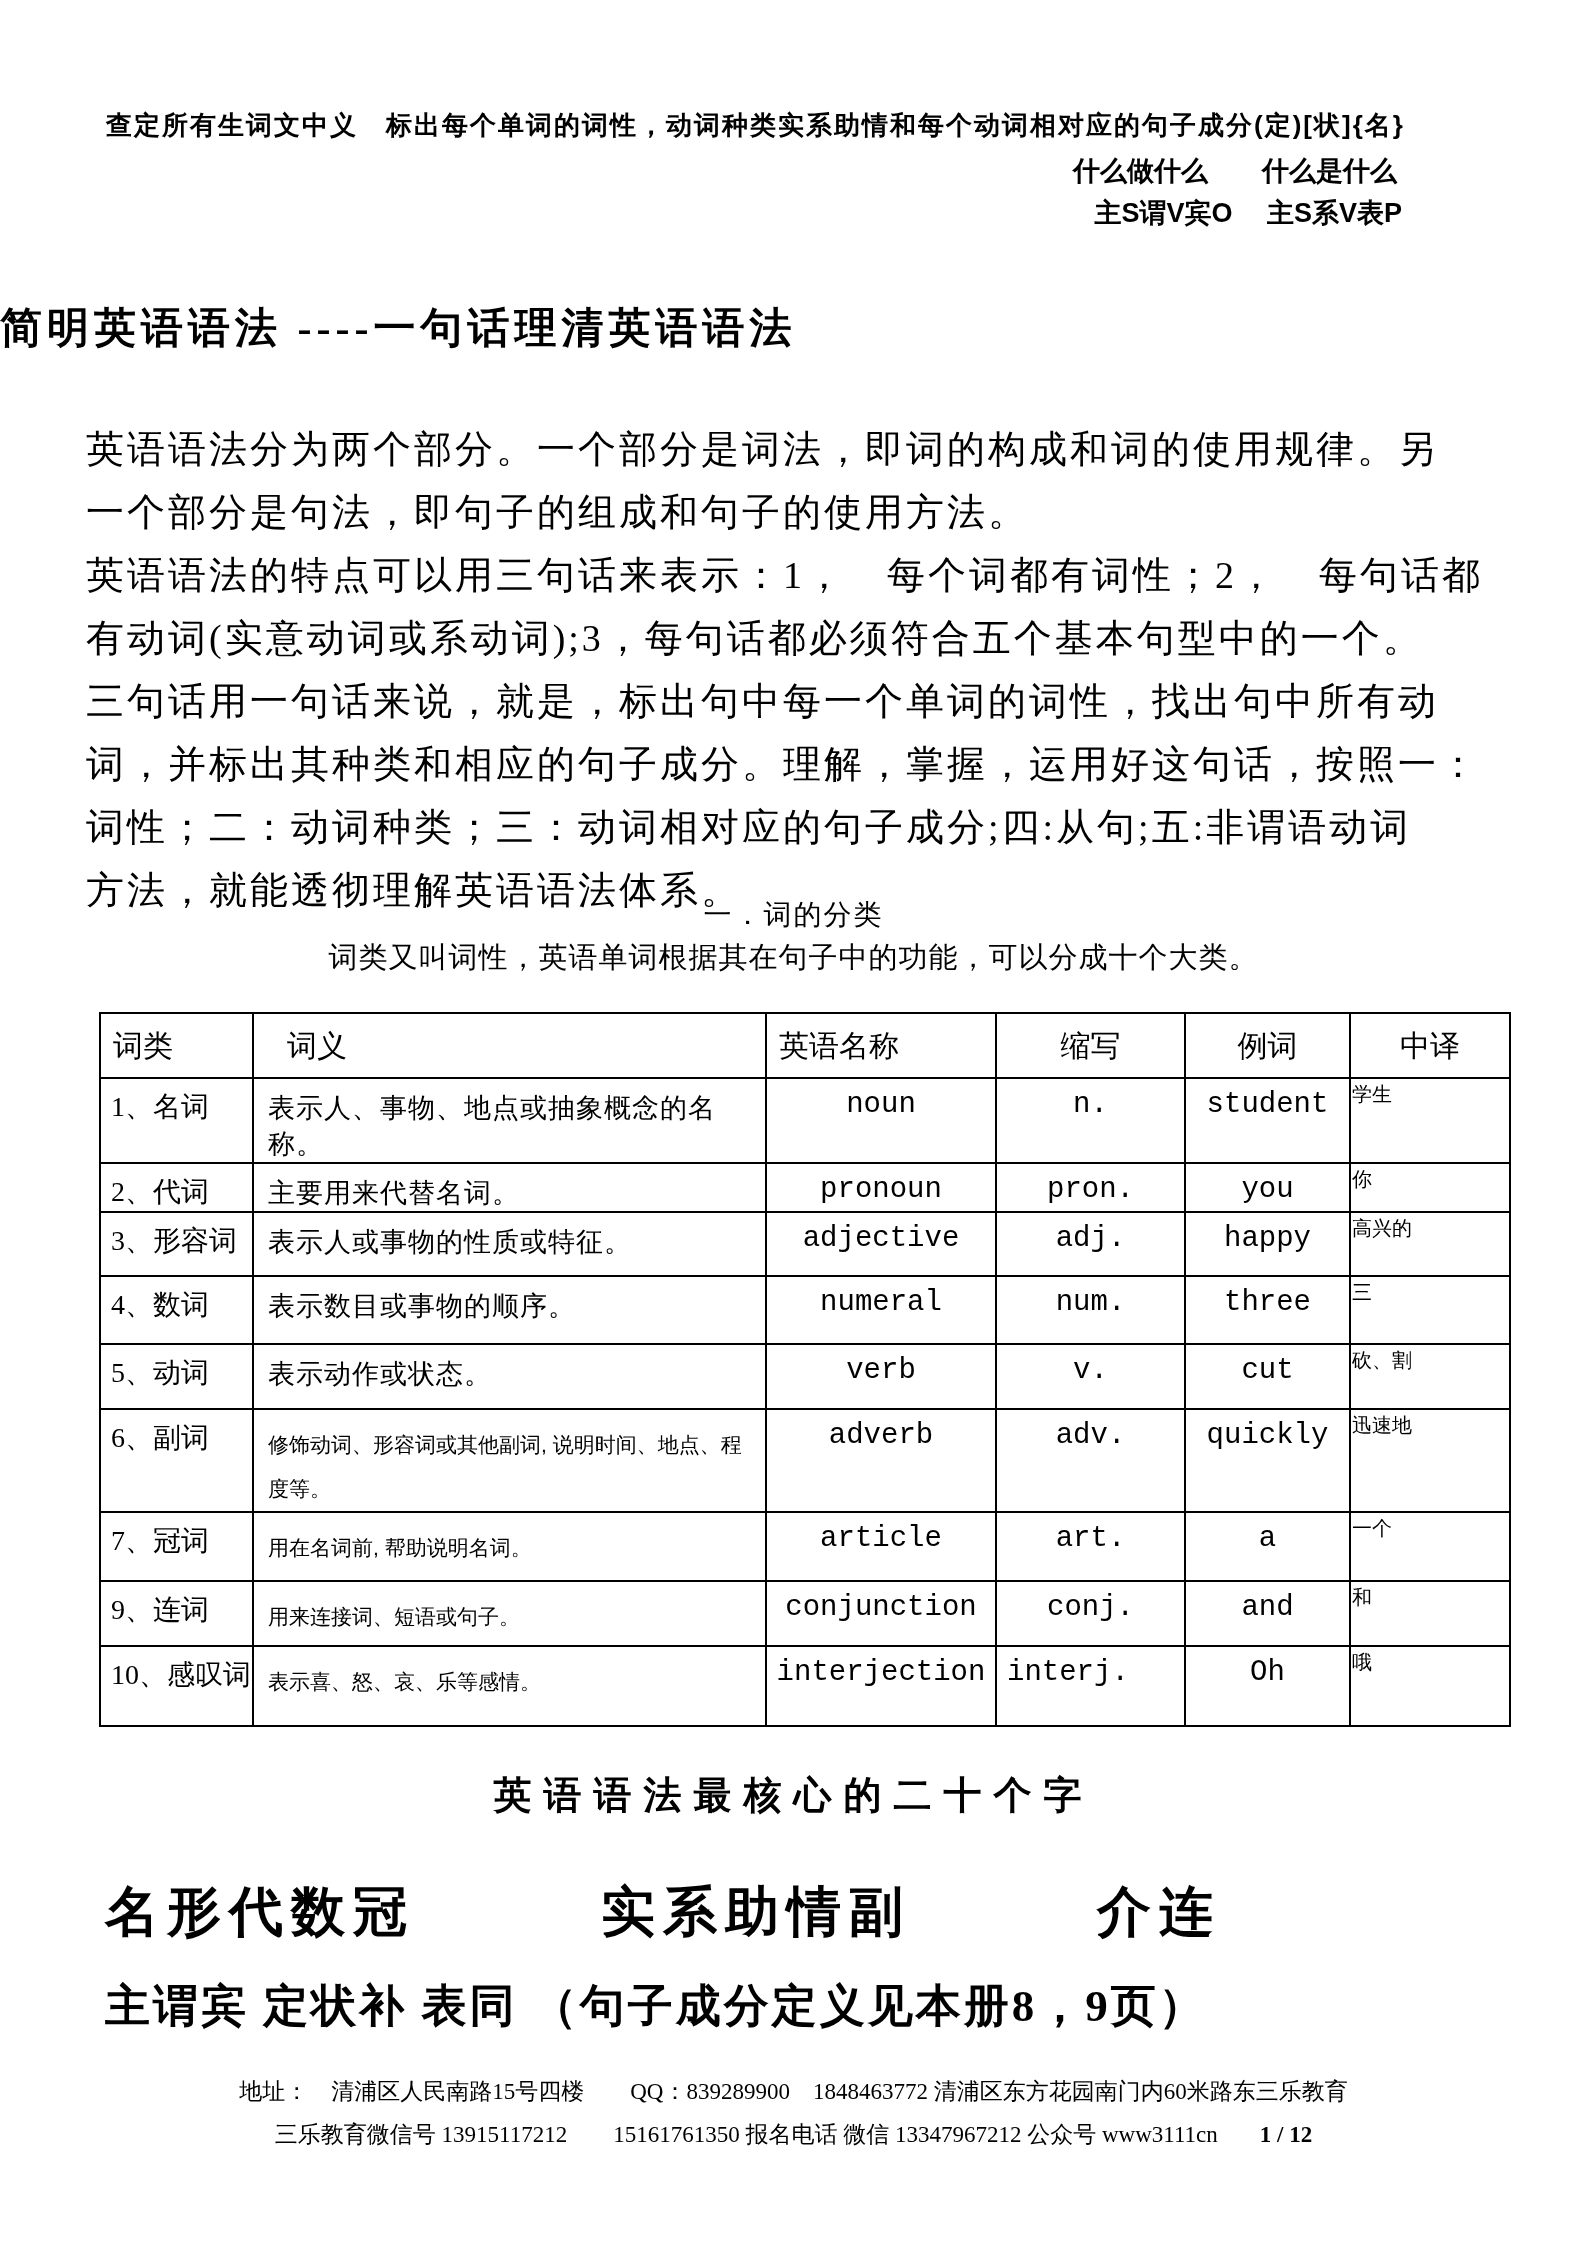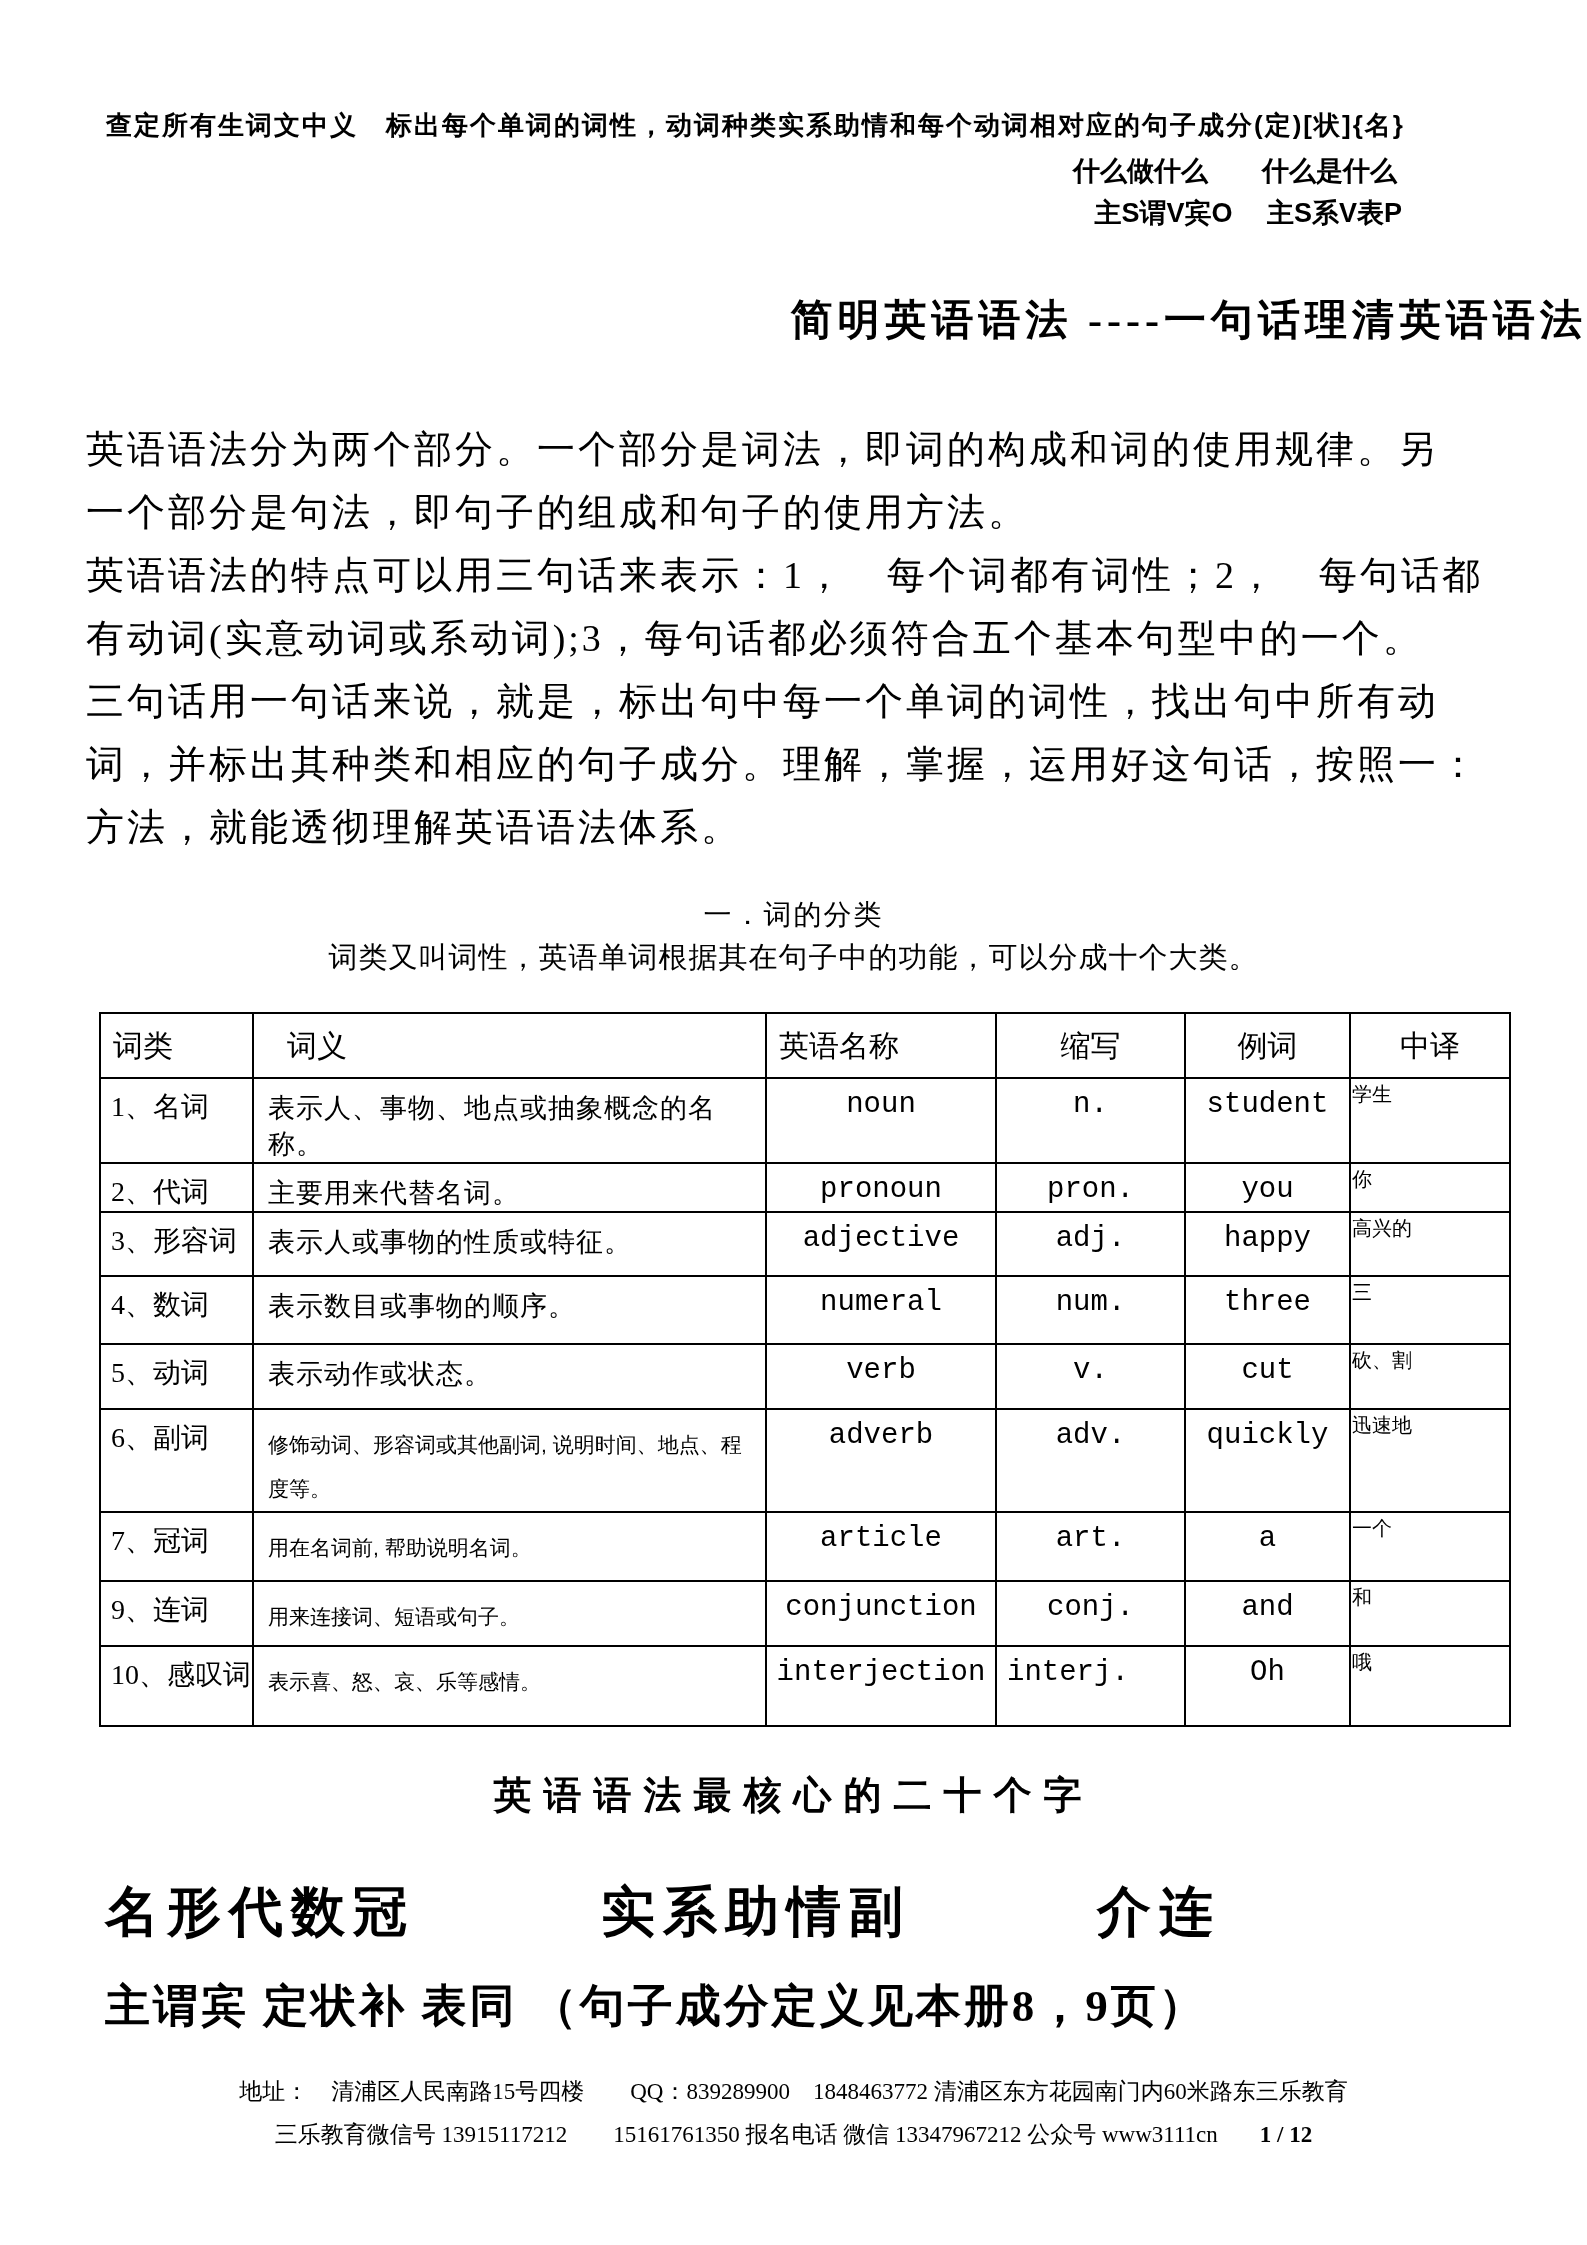--- a/index.html
+++ b/index.html
@@ -12,22 +12,22 @@
   .page { position:absolute; left:0; top:0; width:1587px; height:2245px; }
 
   
   .hdr { position:absolute; top:108px; left:0; width:100%;
          font-family:"Liberation Sans","DejaVu Sans",sans-serif; font-weight:bold; }
   .hdr-l1 { padding-left:106px; font-size:26px; letter-spacing:2px; white-space:nowrap; }
   .hdr-l2 { margin-top:10px; text-align:right; padding-right:190px; font-size:27px; }
   .hdr-l3 { margin-top:6px;  text-align:right; padding-right:185px; font-size:27px;margin-left:24px; }
 
   
-  .title { position:absolute; top:292px; left:0; width:100%;
-           text-align:right; font-size:42px; font-weight:600;
+  .title { position:absolute; top:300px; left:0; width:100%;
+           text-align:left; font-size:42px; font-weight:600;
            letter-spacing:5px; white-space:nowrap; margin:0; }
 
   
   .intro { position:absolute; top:418px; left:86px; width:1440px;
            font-size:38px; line-height:63px; letter-spacing:3px; }
   .intro-line { white-space:nowrap; }
 
   
   .sec-heading { position:absolute; top:896px; left:0; width:100%;
                  text-align:center; font-size:28px; letter-spacing:2px; }
@@ -87,20 +87,21 @@
 
   <h1 class="title">简明英语语法 ----一句话理清英语语法</h1>
 
   <div class="intro">
     <div class="intro-line">英语语法分为两个部分。一个部分是词法，即词的构成和词的使用规律。另</div>
     <div class="intro-line">一个部分是句法，即句子的组成和句子的使用方法。</div>
     <div class="intro-line">英语语法的特点可以用三句话来表示：1，　每个词都有词性；2，　每句话都</div>
     <div class="intro-line">有动词(实意动词或系动词);3，每句话都必须符合五个基本句型中的一个。</div>
     <div class="intro-line">三句话用一句话来说，就是，标出句中每一个单词的词性，找出句中所有动</div>
     <div class="intro-line">词，并标出其种类和相应的句子成分。理解，掌握，运用好这句话，按照一：</div>
+    <div class="intro-line">词性；二：动词种类；三：动词相对应的句子成分;四:从句;五:非谓语动词</div>
     <div class="intro-line">方法，就能透彻理解英语语法体系。</div>
   </div>
 
   <div class="sec-heading">一．词的分类</div>
   <div class="sec-sub">词类又叫词性，英语单词根据其在句子中的功能，可以分成十个大类。</div>
 
   <table class="pos-table">
     <colgroup>
       <col style="width:153px">
         <col style="width:513px">

